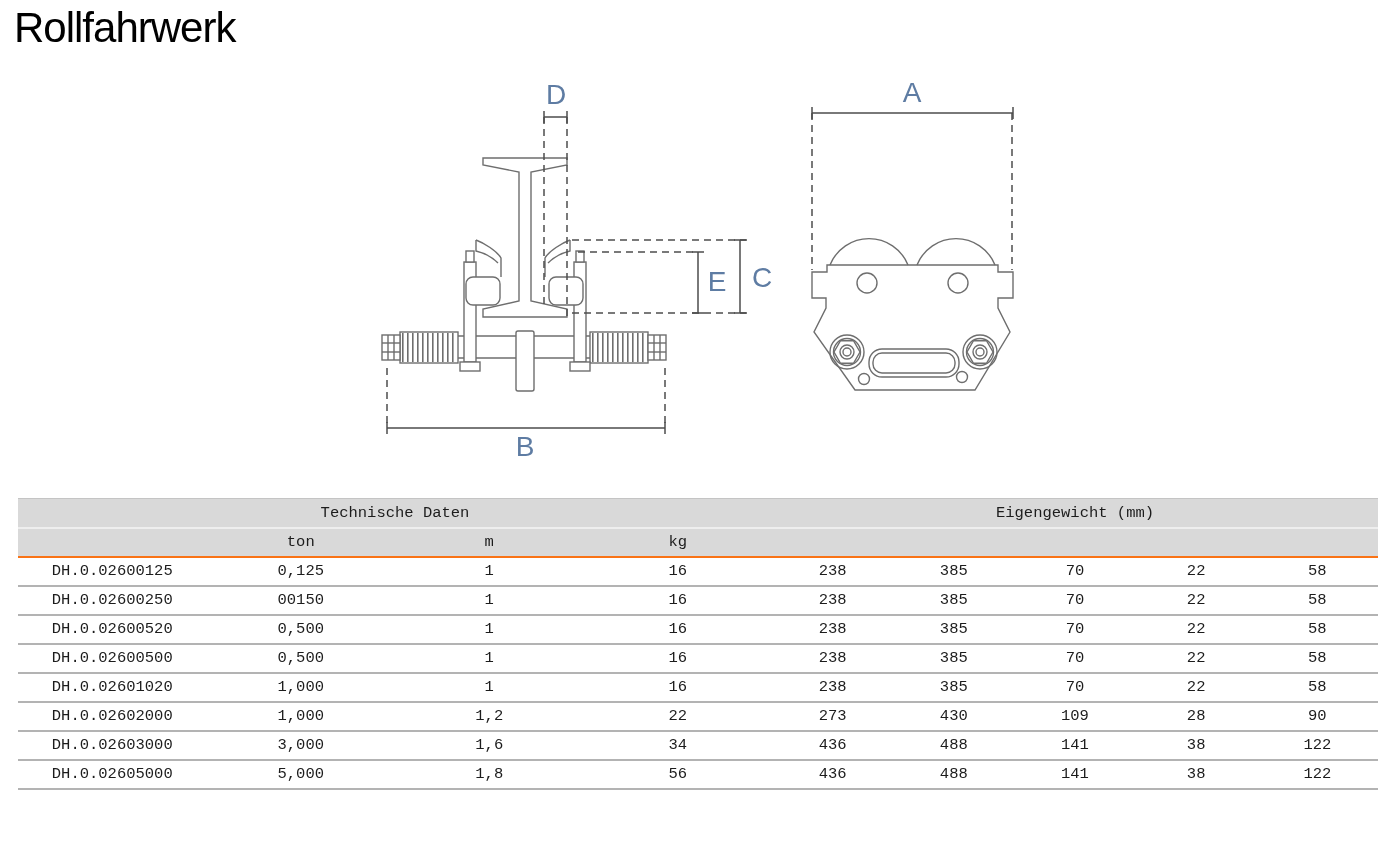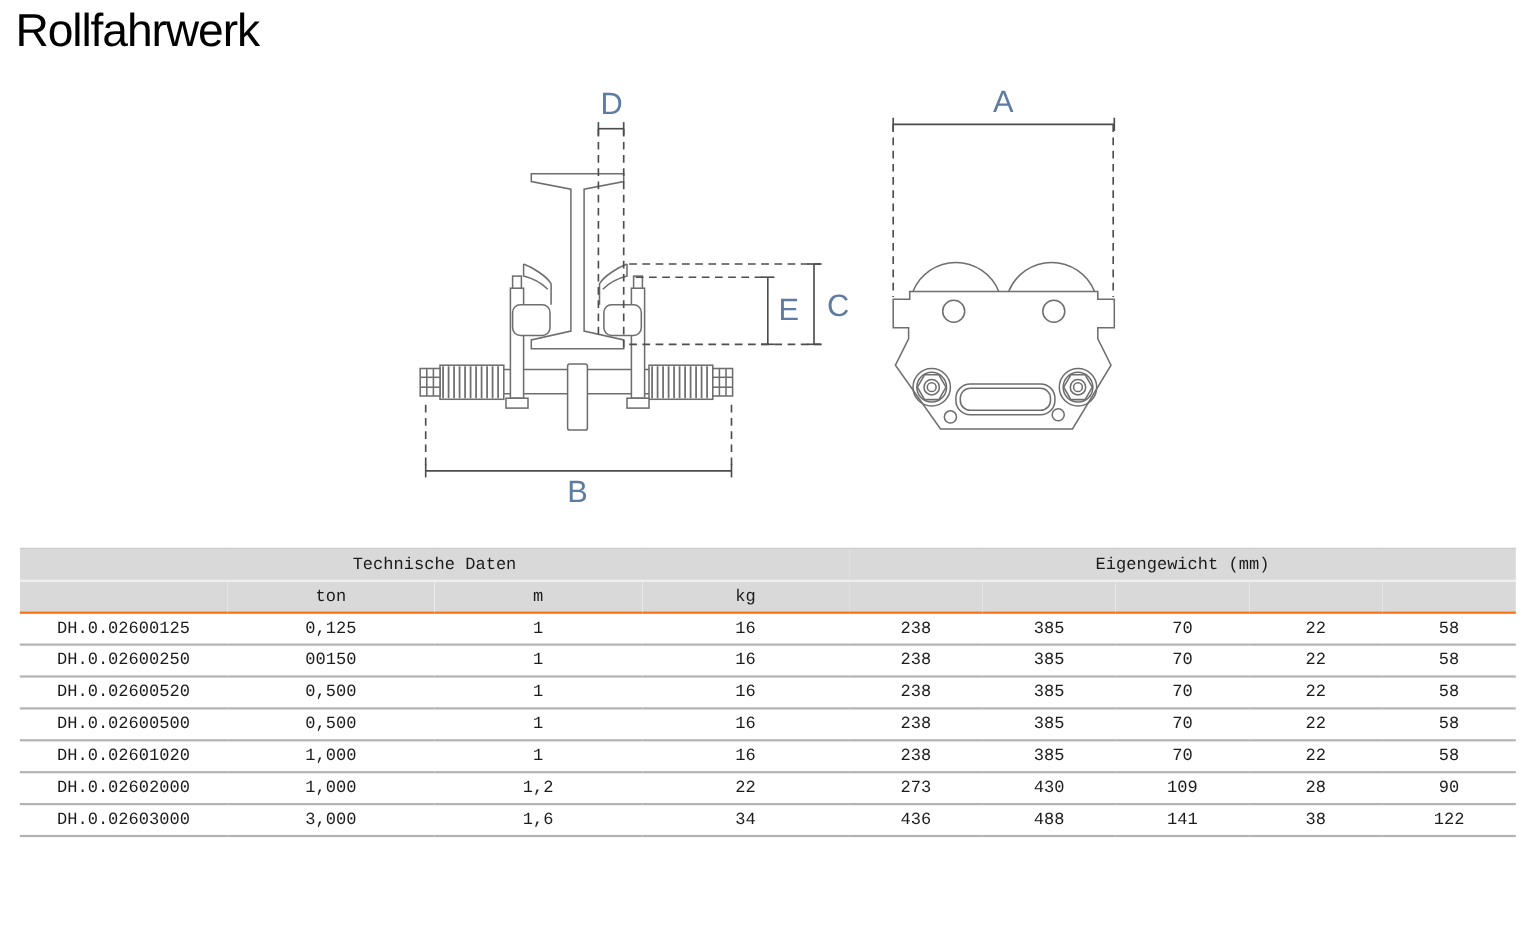--- a/index.html
+++ b/index.html
@@ -243,16 +243,27 @@
           <td>DH.0.02603000</td>
           <td>3,000</td>
           <td>1,6</td>
           <td>34</td>
           <td>436</td>
           <td>488</td>
           <td>141</td>
           <td>38</td>
           <td>122</td>
         </tr>
+        <tr>
+          <td>DH.0.02605000</td>
+          <td>5,000</td>
+          <td>1,8</td>
+          <td>56</td>
+          <td>436</td>
+          <td>488</td>
+          <td>141</td>
+          <td>38</td>
+          <td>122</td>
+        </tr>
       </tbody>
   </table>
 
 </div>
 
 </body></html>

